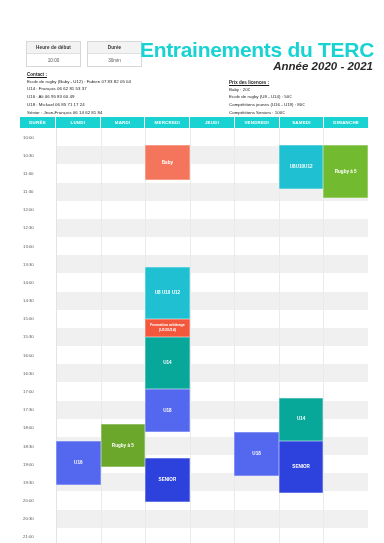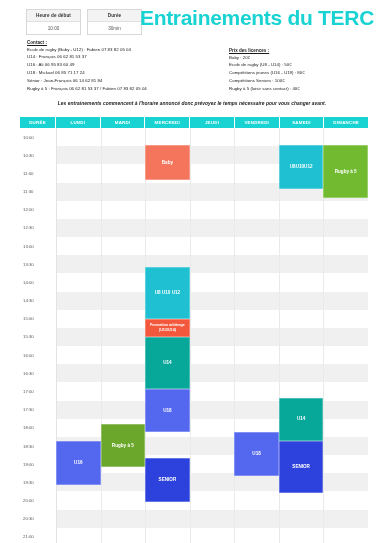--- a/index.html
+++ b/index.html
@@ -11,20 +11,21 @@
     font-family: "Liberation Sans", sans-serif;
     overflow: hidden;
     position: relative;
   }
 
   
   .top {
     position: relative;
     height: 97px;
     padding: 14px 0 0 0;
+    margin-top: 32px;
   }
   .ctrl-row {
     position: absolute;
     left: 26px; top: 9px;
     display: flex;
     gap: 6px;
   }
   .ctrl {
     width: 55px;
     border: 1px solid #d8d8d8;
@@ -185,20 +186,21 @@
       <div class="ctrl-label">Heure de début</div>
       <div class="ctrl-value">10:00</div>
     </div>
     <div class="ctrl">
       <div class="ctrl-label">Durée</div>
       <div class="ctrl-value">30min</div>
     </div>
   </div>
 
   <div class="title-main">Entrainements du TERC</div>
+  <div class="title-sub">Année 2020 - 2021</div>
 
   <div class="contact-block">
     <div class="blk-head">Contact :</div>
     <div id="contact-lines">
         <div class="blk-line">Ecole de rugby (Baby - U12) : Fabien 07 83 82 05 04</div>
         <div class="blk-line">U14 : François 06 62 81 53 37</div>
         <div class="blk-line">U16 : Ali 06 95 83 60 49</div>
         <div class="blk-line">U18 : Mickael 06 85 71 17 24</div>
         <div class="blk-line">Sénior : Jean-François 06 14 62 81 84</div>
         <div class="blk-line">Rugby à 5 : François 06 62 81 53 37 / Fabien 07 83 82 05 04</div>

